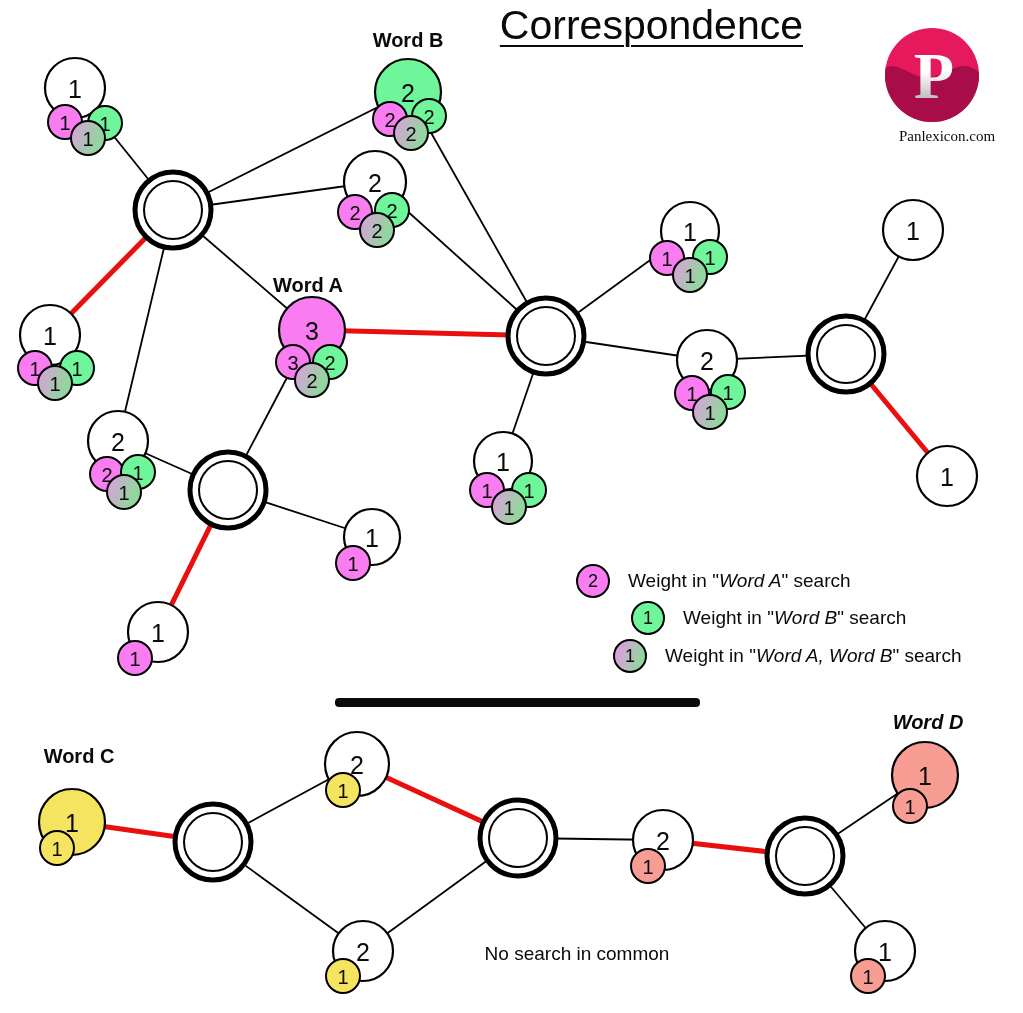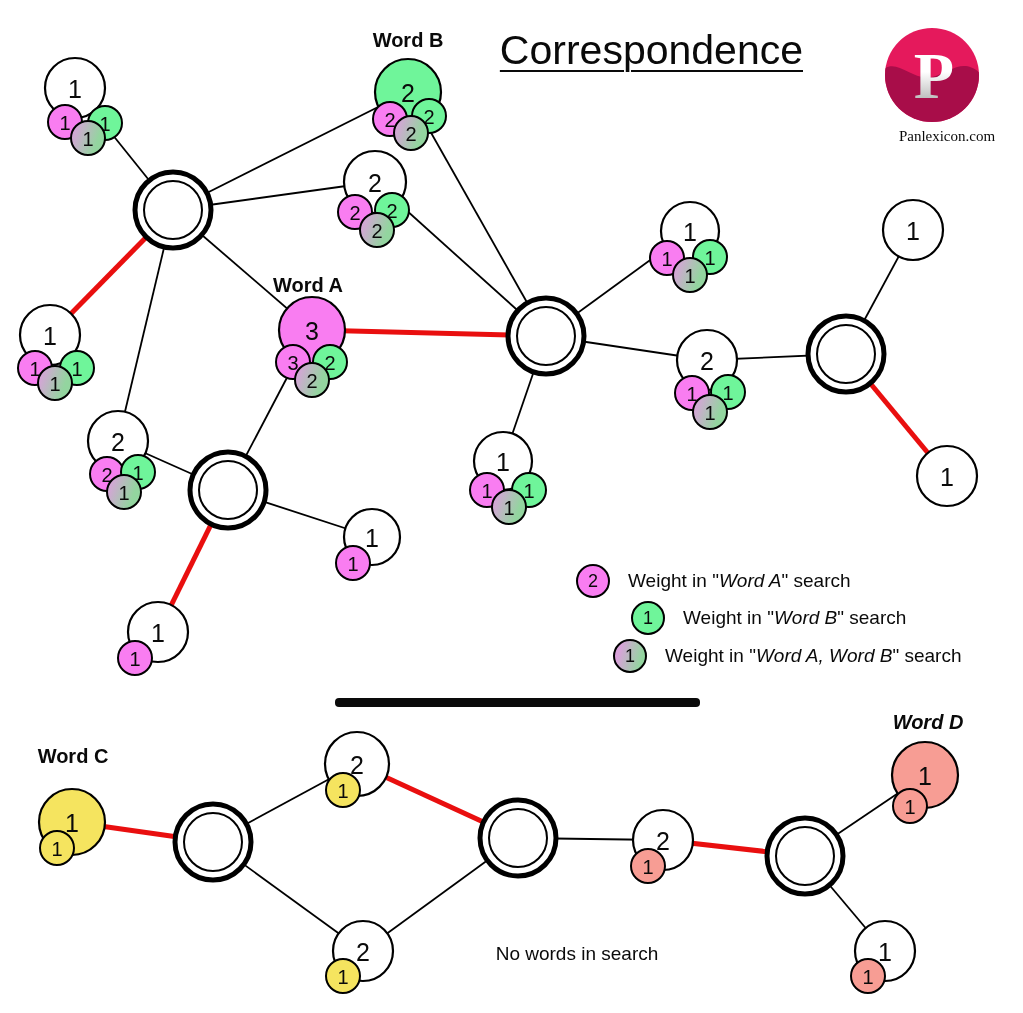--- a/index.html
+++ b/index.html
@@ -3,21 +3,21 @@
 <meta charset="utf-8">
 <style>
   html,body{margin:0;padding:0;background:#fff;}
   .canvas{
     position:relative;width:1023px;height:1013px;background:#ffffff;overflow:hidden;
     font-family:"Liberation Sans",sans-serif;color:#0a0a0a;
   }
   #graph{position:absolute;left:0;top:0;}
 
   
-  .title{position:absolute;top:26px;right:220px;text-align:right;font-size:41px;line-height:49px;color:#0a0a0a;}
+  .title{position:absolute;top:1px;right:220px;text-align:right;font-size:41px;line-height:49px;color:#0a0a0a;}
   .title-line{text-decoration:underline;text-decoration-thickness:2px;text-underline-offset:6px;}
 
   
   .logo-svg{position:absolute;left:884px;top:27px;}
   .logo-site{position:absolute;left:842px;top:128px;width:210px;text-align:center;
     font-family:"Liberation Serif",serif;font-size:15px;color:#0a0a0a;}
 
   
   .word-label{position:absolute;transform:translateX(-50%);font-size:20px;font-weight:bold;white-space:nowrap;}
 
@@ -266,33 +266,33 @@
 
   <svg class="logo-svg" width="96" height="96" viewBox="0 0 96 96" xmlns="http://www.w3.org/2000/svg">
     <circle cx="48" cy="48" r="47" fill="#e5195c"></circle>
     <path clip-path="url(#logo-clip)" d="M0,42 C14,32 28,54 48,50 C66,46 78,30 96,46 L96,96 L0,96 Z" fill="#a80d49"></path>
     <text x="50" y="71" font-family="Liberation Serif, serif" font-size="66" font-weight="bold" text-anchor="middle" fill="url(#pgrad)">P</text>
   </svg>
   <div class="logo-site">Panlexicon.com</div>
 
   <div class="word-label" style="left:408px;top:29px;">Word B</div>
   <div class="word-label" style="left:308px;top:274px;">Word A</div>
-  <div class="word-label" style="left:73px;top:745px;">Word C</div>
+  <div class="word-label" style="left:79px;top:745px;">Word C</div>
   <div class="word-label" style="left:928px;top:711px;font-style:italic;">Word D</div>
 
   <div class="legend-row" style="left:576px;top:564px;">
     <span class="lbadge" data-color="magenta">2</span>
     <span class="ltext"><span>Weight in "</span><i>Word A</i><span>" search</span></span>
   </div>
   <div class="legend-row" style="left:631px;top:601px;">
     <span class="lbadge" data-color="green">1</span>
     <span class="ltext"><span>Weight in "</span><i>Word B</i><span>" search</span></span>
   </div>
   <div class="legend-row" style="left:613px;top:639px;">
     <span class="lbadge" data-color="gradient">1</span>
     <span class="ltext"><span>Weight in "</span><i>Word A, Word B</i><span>" search</span></span>
   </div>
 
   <div class="divider"></div>
 
-  <div class="caption">No words in search</div>
+  <div class="caption">No search in common</div>
 
 </div>
 
 </body></html>

